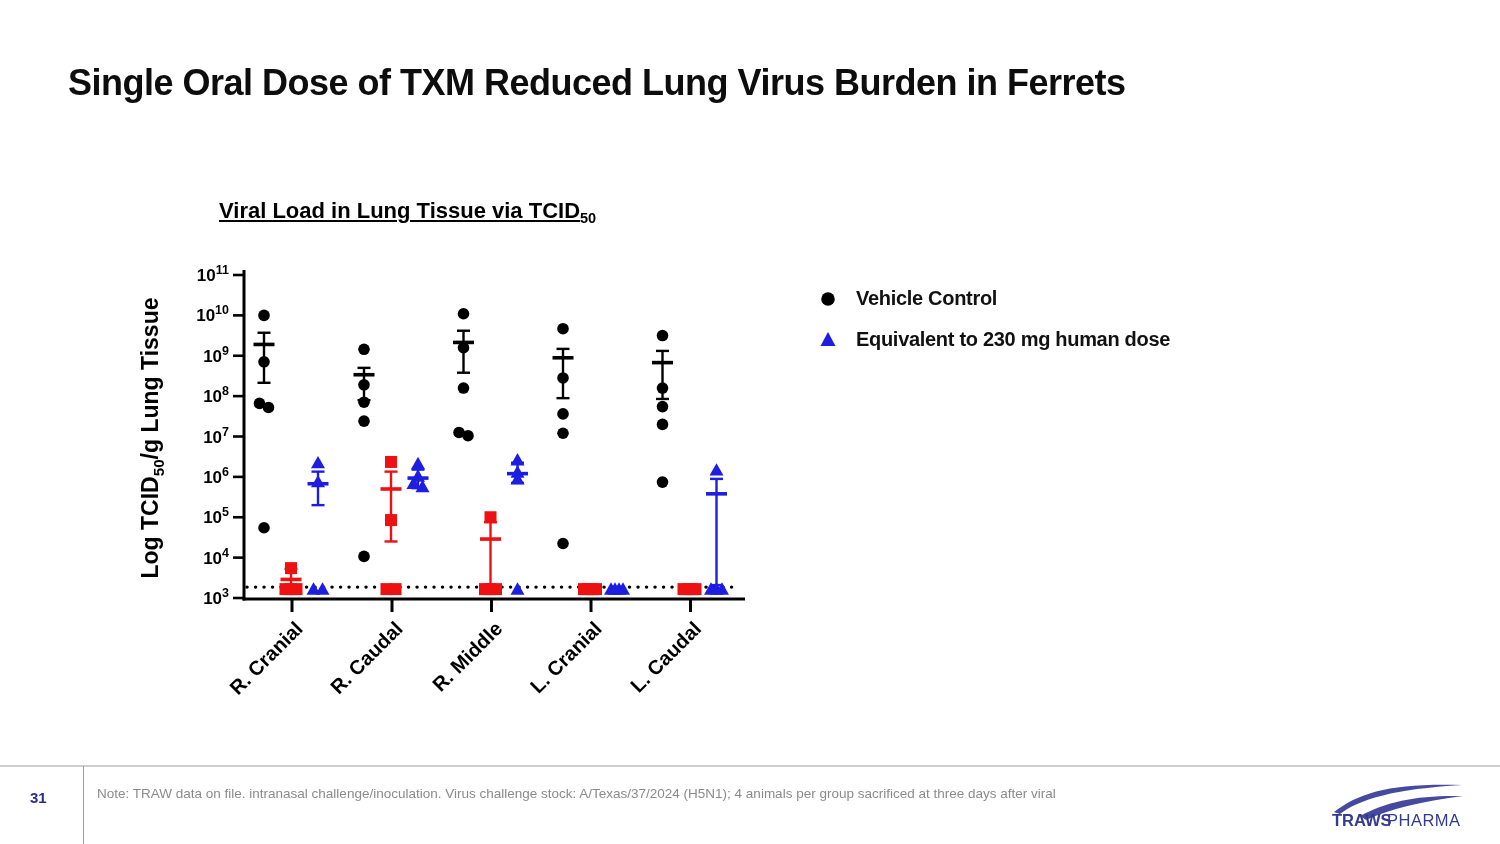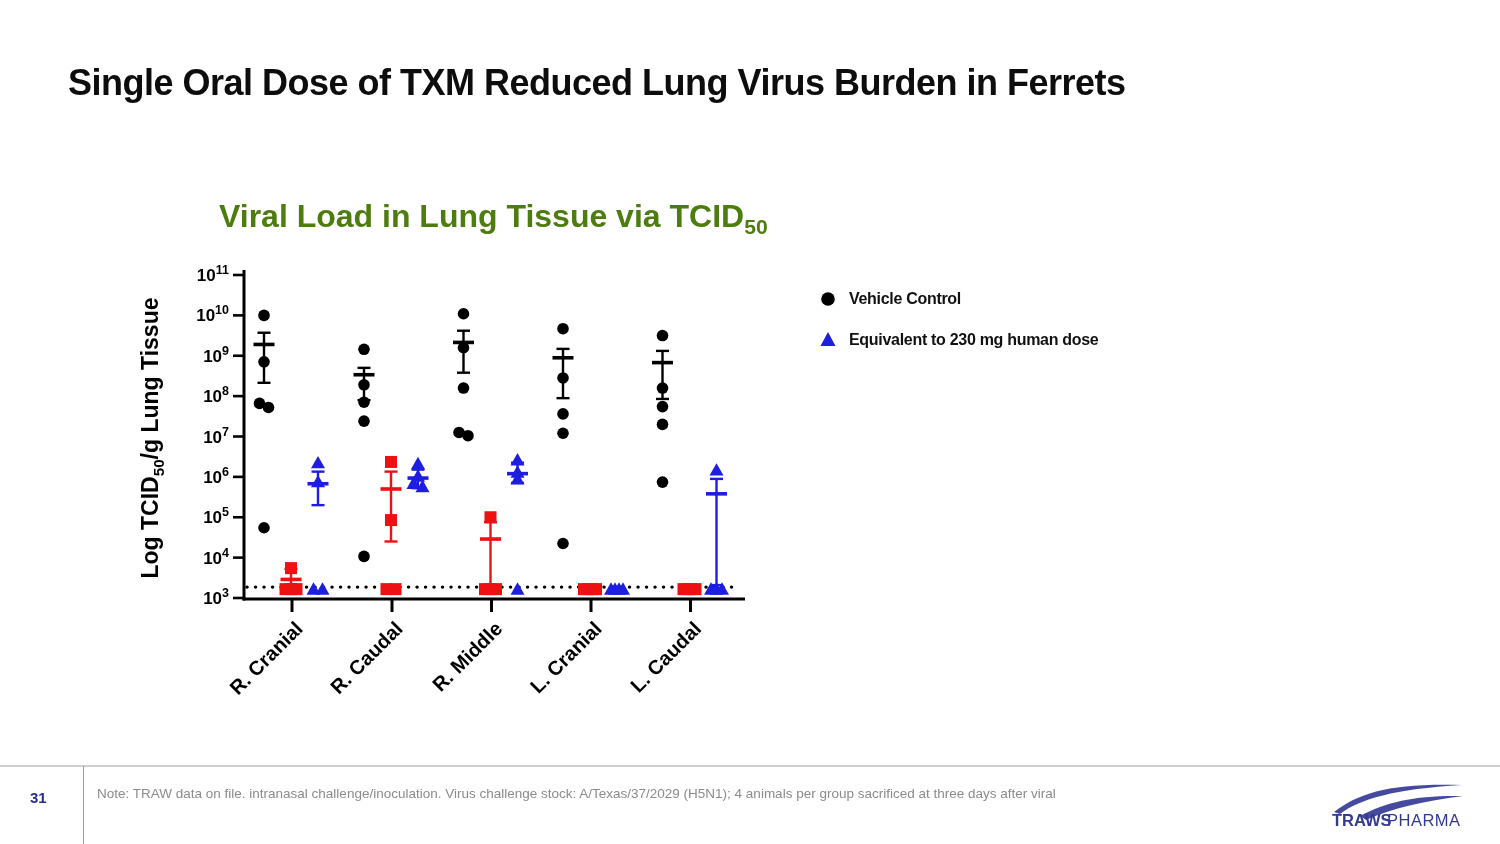--- a/index.html
+++ b/index.html
@@ -1,30 +1,30 @@
 <!DOCTYPE html>
 <html><head>
 <meta charset="utf-8">
 <style>
   html,body{margin:0;padding:0;background:#ffffff;}
   .slide{position:relative;width:1500px;height:844px;background:#ffffff;
          font-family:"Liberation Sans",sans-serif;overflow:hidden;}
   .main-title{position:absolute;left:68px;top:62px;font-size:36px;font-weight:700;
               color:#0d0d0d;letter-spacing:-0.5px;white-space:nowrap;}
-  .chart-title{position:absolute;left:219px;top:198px;font-size:32px;font-weight:700;color:#4d7c0f;white-space:nowrap;}
+  .chart-title{position:absolute;left:219px;top:198px;font-size:22px;font-weight:700;color:#000000;white-space:nowrap;text-decoration:underline;}
   .chart-title sub{font-size:0.66em;}
   .y-axis-label{position:absolute;left:-43px;top:423px;width:390px;height:30px;
                 transform:rotate(-90deg);text-align:center;font-size:23px;font-weight:700;color:#000;white-space:nowrap;}
   .y-axis-label sub{font-size:0.66em;}
   #chart-svg{position:absolute;left:0;top:0;}
   svg text{font-family:"Liberation Sans",sans-serif;}
   .legend{position:absolute;left:815px;top:278px;}
   .legend-row{display:flex;align-items:center;height:41px;}
   .legend-row svg{flex:0 0 auto;}
-  .legend-row span{margin-left:8px;font-size:16px;font-weight:700;color:#111;letter-spacing:-0.3px;white-space:nowrap;}
+  .legend-row span{margin-left:15px;font-size:20px;font-weight:700;color:#111;letter-spacing:-0.3px;white-space:nowrap;}
   .footer-line{position:absolute;left:0;top:765px;width:1500px;height:2px;background:#cfcfcf;}
   .footer-divider{position:absolute;left:83px;top:766px;width:1px;height:78px;background:#9a9a9a;}
   .page-number{position:absolute;left:30px;top:789px;font-size:15px;font-weight:700;color:#2b2d8e;text-align:center;}
   .footnote{position:absolute;left:97px;top:786px;font-size:13.5px;line-height:16.5px;color:#8b8b8b;white-space:nowrap;}
   .logo{position:absolute;left:1330px;top:778px;width:135px;height:52px;}
 </style>
 </head>
 <body>
 
 <div class="slide">
@@ -195,21 +195,21 @@
         </svg>
         <span>Equivalent to 230 mg human dose</span>
       </div>
     </div>
 
   <div class="footer-line"></div>
   <div class="footer-divider"></div>
   <div class="page-number">31</div>
 
   <div class="footnote">
-    <div>Note: TRAW data on file. intranasal challenge/inoculation. Virus challenge stock: A/Texas/37/2029 (H5N1); 4 animals per group sacrificed at three days after viral</div>
+    <div>Note: TRAW data on file. intranasal challenge/inoculation. Virus challenge stock: A/Texas/37/2024 (H5N1); 4 animals per group sacrificed at three days after viral</div>
   </div>
 
   <svg class="logo" viewBox="0 0 135 52">
     <path d="M4 34 C30 14 62 5 132 7 C64 11 30 21 10 36 Z" fill="#454a9e"></path>
     <path d="M30 38 C58 23 88 17 133 18 C94 23 62 30 36 42 Z" fill="#454a9e"></path>
     <text x="2" y="48" font-size="16.5" font-weight="bold" fill="#333a93">TRAWS</text>
     <text x="57" y="48" font-size="16.5" fill="#333a93" letter-spacing="0.5">PHARMA</text>
   </svg>
 
 </div>

